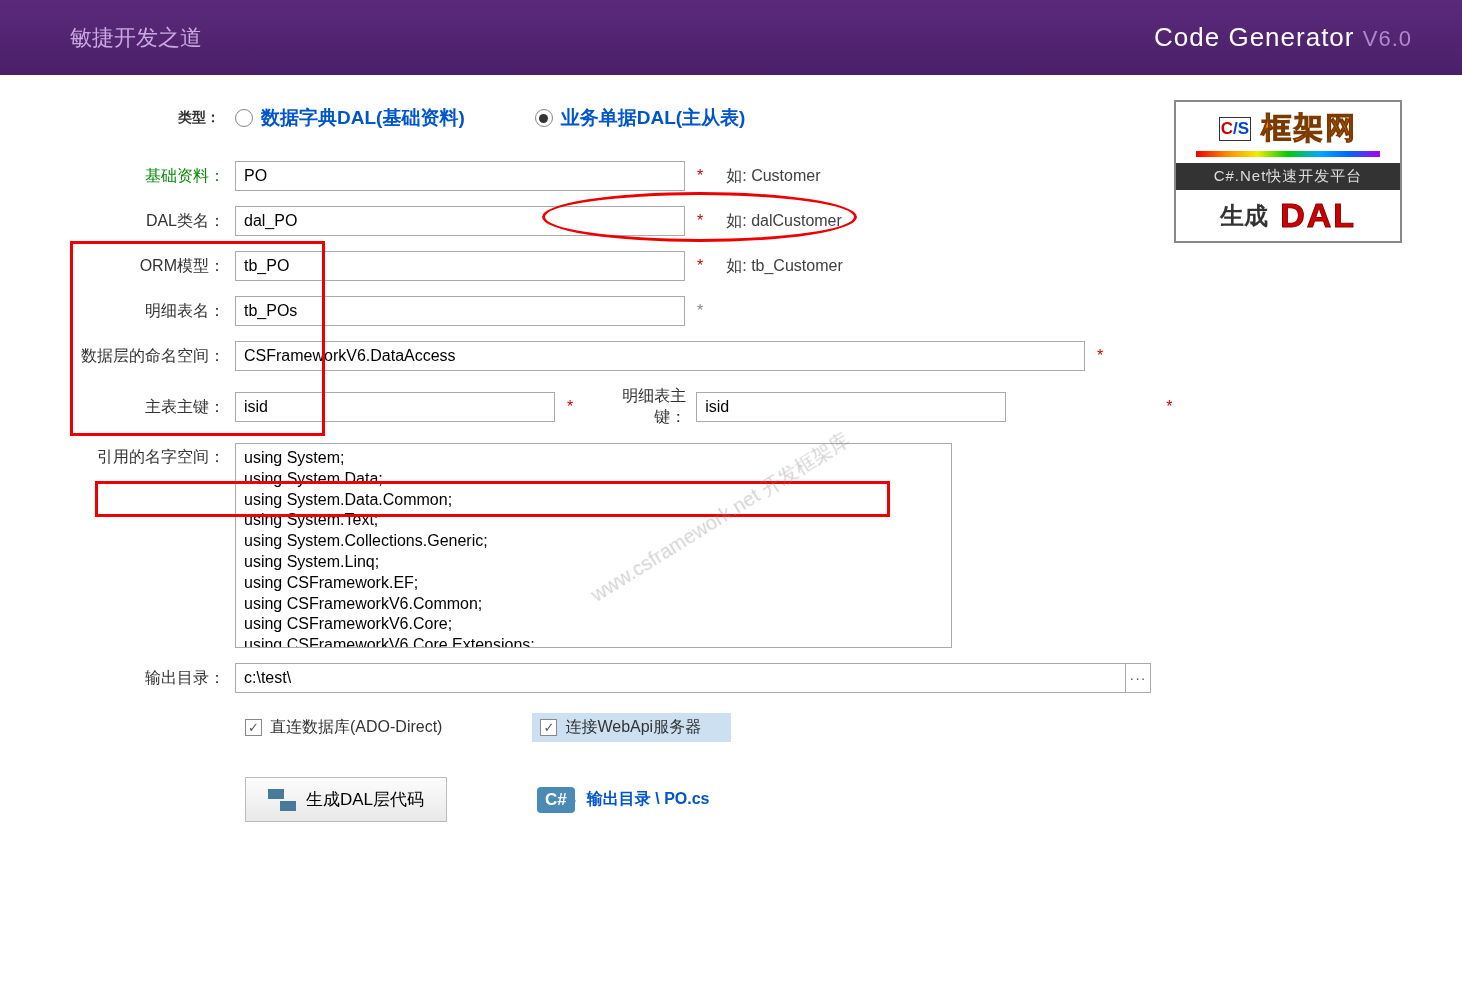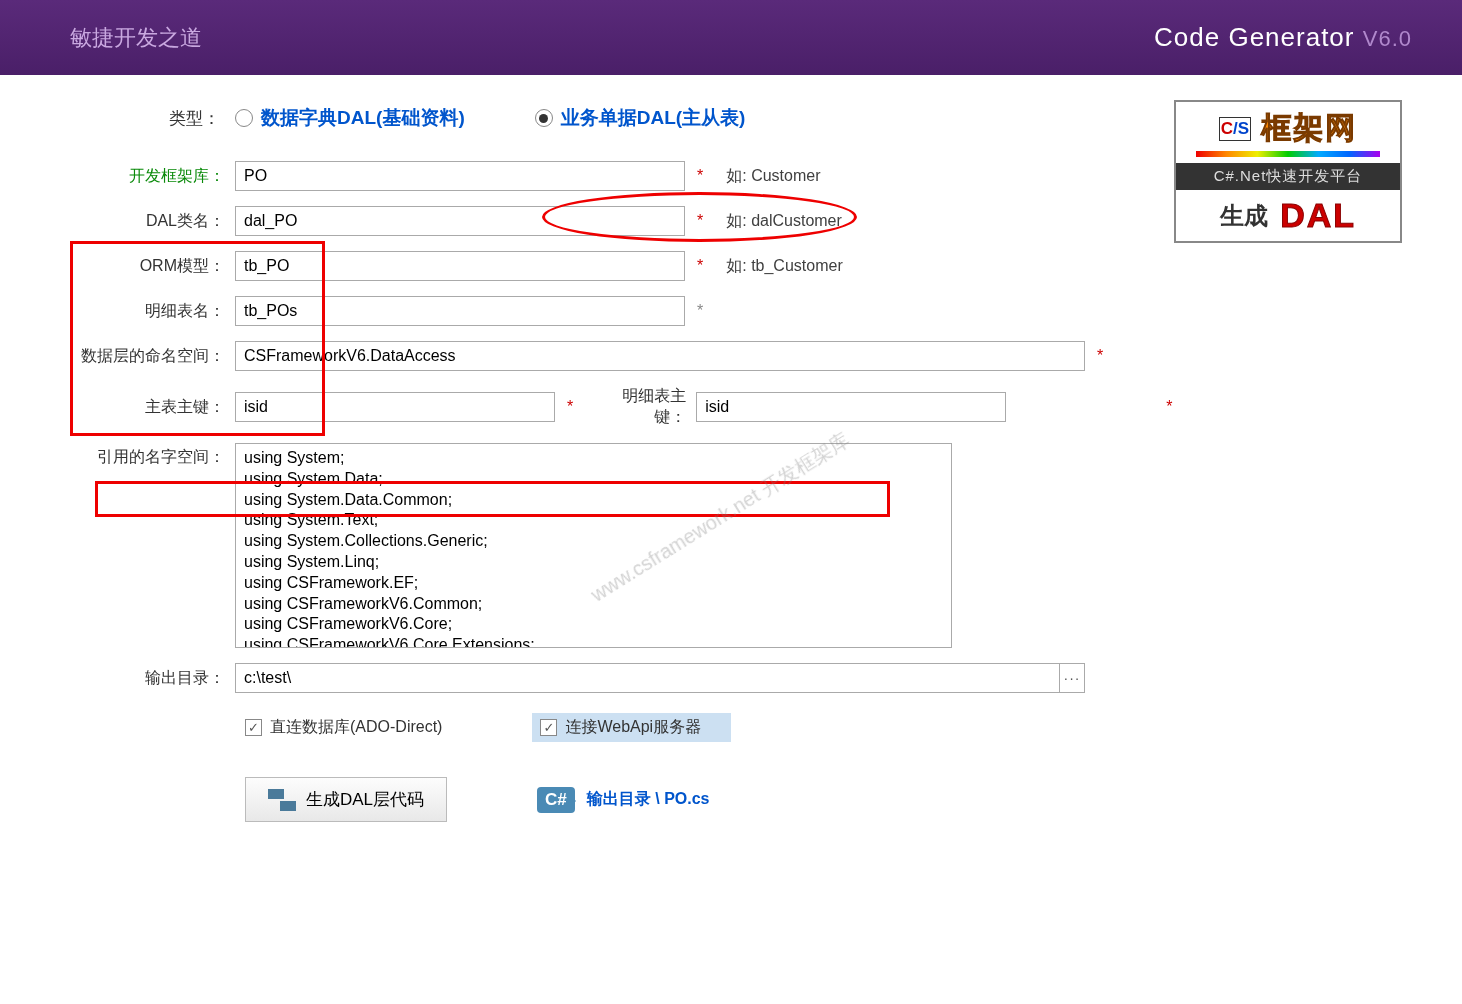--- a/index.html
+++ b/index.html
@@ -79,22 +79,22 @@
     }
     .type-row {
       display: flex;
       align-items: center;
       margin-bottom: 30px;
     }
     .type-label {
       width: 195px;
       text-align: right;
       padding-right: 15px;
-      font-size: 17px;
-      font-weight: normal;
+      font-size: 14px;
+      font-weight: bold;
     }
     .radio-option {
       display: inline-flex;
       align-items: center;
       font-size: 19px;
       font-weight: bold;
       margin-right: 70px;
       cursor: pointer;
     }
     .radio-option.blue { color: #0055cc; }
@@ -123,21 +123,21 @@
       width: 717px;
       height: 205px;
       font-family: inherit;
       resize: none;
       overflow-y: scroll;
       white-space: pre;
       line-height: 1.3;
     }
     .browse-wrapper {
       position: relative;
-      width: 850px;
+      width: 916px;
       display: flex;
     }
     .browse-input {
       flex: 1;
       border: 1px solid #aaa;
       padding: 4px 8px;
       font-size: 16px;
       height: 30px;
       font-family: inherit;
     }
@@ -364,21 +364,21 @@
       <span class="radio-circle"></span>
       <span>数据字典DAL(基础资料)</span>
     </div>
     <div class="radio-option blue">
       <span class="radio-circle selected"></span>
       <span>业务单据DAL(主从表)</span>
     </div>
   </div>
 
   <div class="form-row">
-    <div class="form-label green">开发框架库：</div>
+    <div class="form-label green">基础资料：</div>
     <input class="form-input w450" value="PO" style="">
     <span class="asterisk">*</span>
     <span class="hint">如: Customer</span>
   </div>
 
   <div class="form-row">
     <div class="form-label">DAL类名：</div>
     <input class="form-input w450" value="dal_PO" style="">
     <span class="asterisk">*</span>
     <span class="hint">如: dalCustomer</span>

